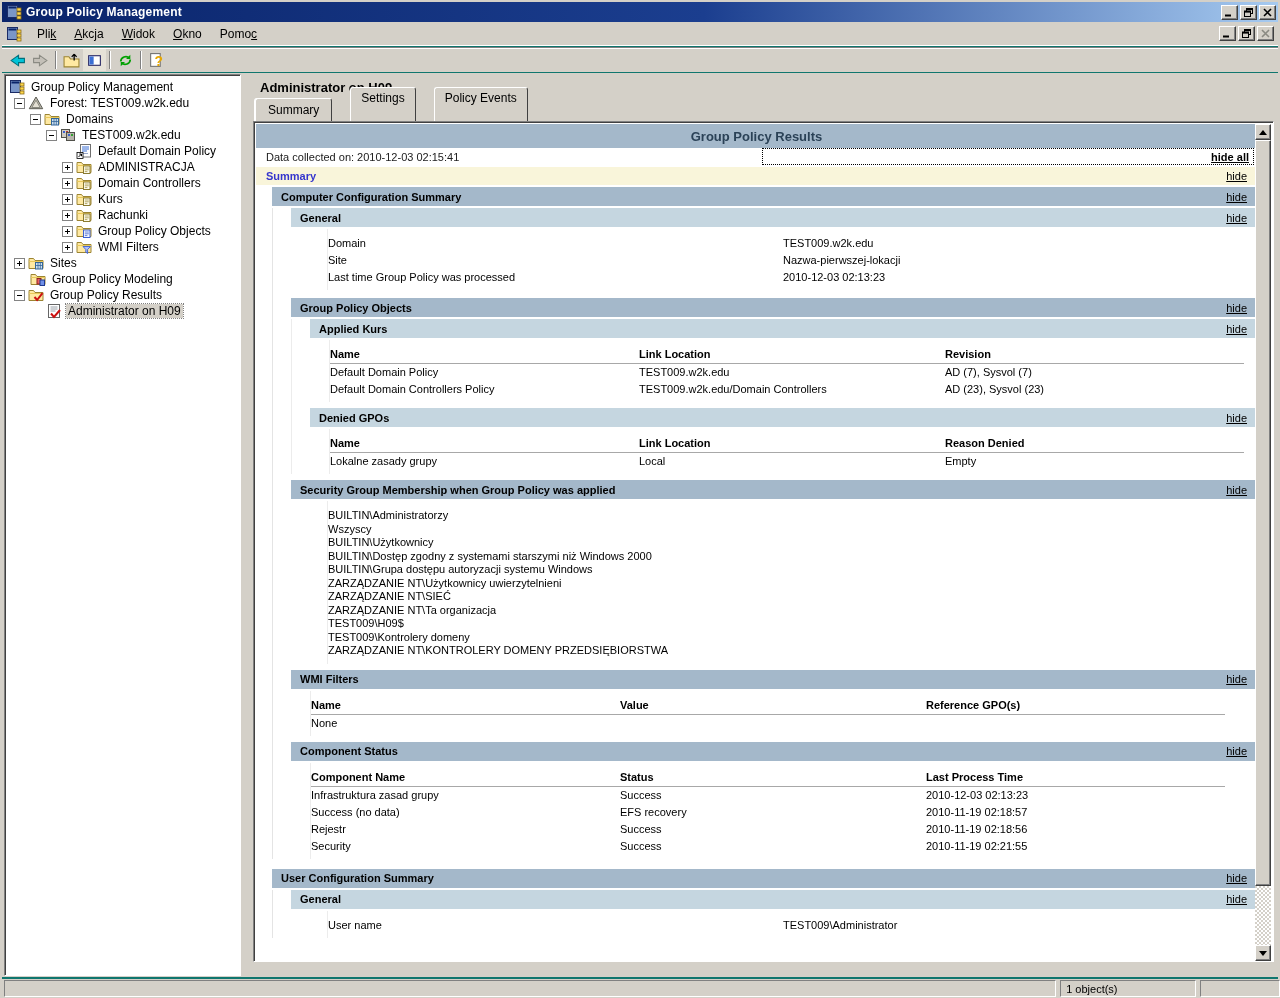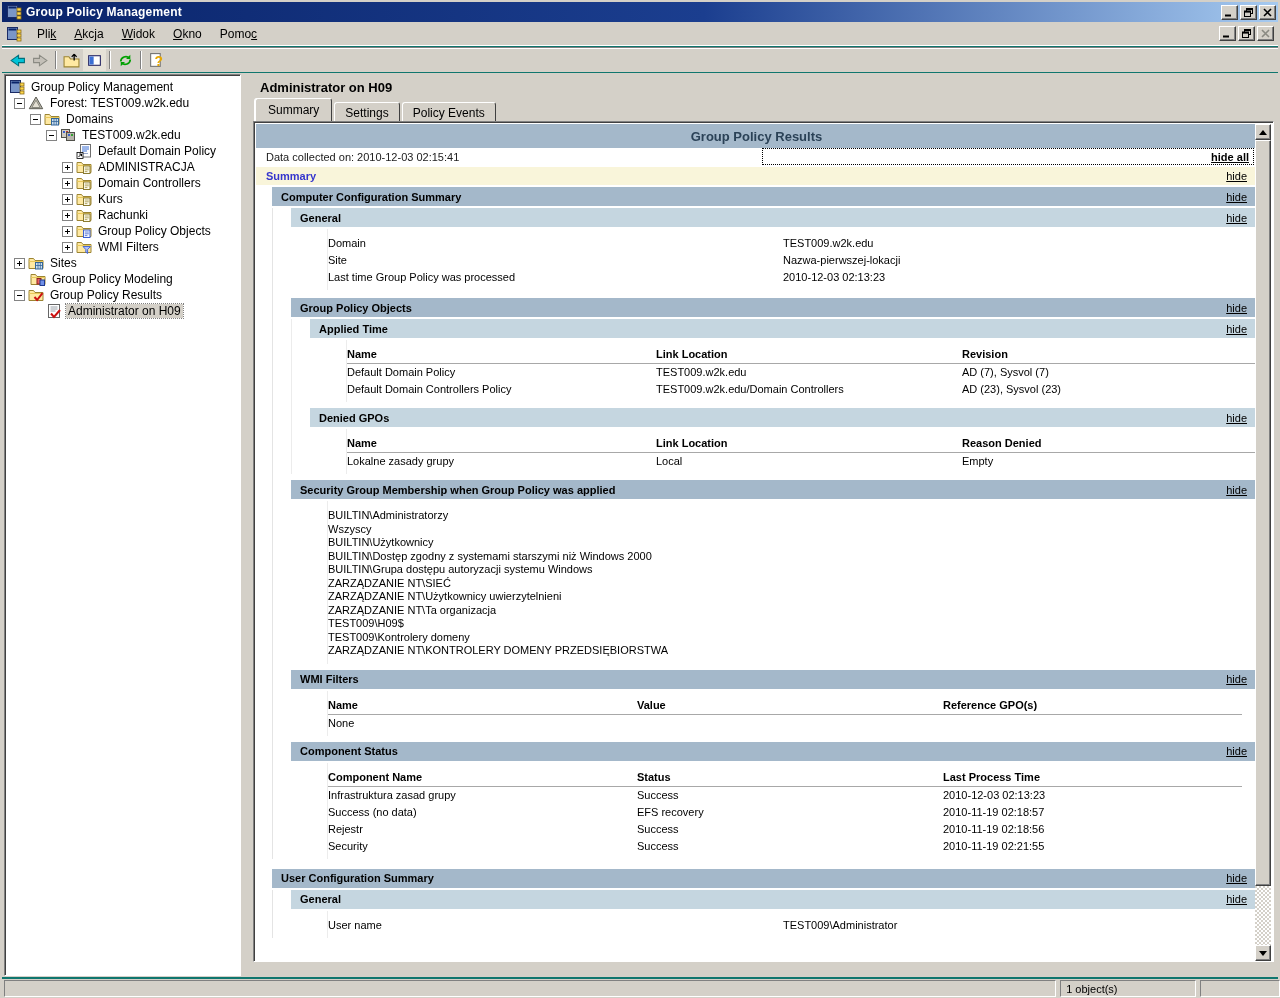--- a/index.html
+++ b/index.html
@@ -63,21 +63,21 @@
   #splitter { position:absolute; left:239px; top:0; width:6px; height:904px; background:#d4d0c8; }
 
   
   #rightpane { position:absolute; left:245px; top:0; width:1033px; height:904px; background:#d4d0c8; }
   #panetitle { position:absolute; left:13px; top:7px; font-weight:bold; font-size:13px; color:#000; }
   #tabstrip { position:absolute; left:8px; top:27px; height:21px; display:flex; align-items:flex-end; }
   .tab { position:relative; padding:3px 10px 2px; font-size:12px; background:#d4d0c8;
          border-top:1px solid #fff; border-left:1px solid #fff; border-right:1px solid #404040;
          border-top-left-radius:3px; border-top-right-radius:3px; margin-right:2px; }
   .tab.active { padding:4px 12px 4px; z-index:3; box-shadow:-1px 0 0 #fff; }
-  .tab:not(.active){ height:19px; }
+  .tab:not(.active){ height:34px;margin-left:16px; }
 
   
   #contentframe { position:absolute; left:6px; top:48px; width:1021px; height:841px;
     border-top:1px solid #808080; border-left:1px solid #808080;
     border-right:1px solid #fff; border-bottom:1px solid #fff;
     box-shadow:inset 1px 1px 0 #404040; background:#fff; }
   #scrollarea { position:absolute; left:2px; top:2px; width:1001px; height:837px; overflow:hidden; background:#fff; }
 
   
   #vscroll { position:absolute; right:2px; top:2px; width:16px; height:837px;
@@ -110,21 +110,21 @@
 
   .sec1 { margin-left:16px; }
   .s1body { border-left:1px solid #e4e4e4; }
   .sec2 { margin-left:18px; }
   .s2body { border-left:1px solid #ececec; }
   .gap6 { height:6px; } .gap8 { height:8px; } .gap10 { height:10px; }
 
   .kvtable { margin-left:36px; padding:6px 0 4px; }
   .kvrow { display:grid; grid-template-columns:455px auto; line-height:17px; }
 
-  .tbl3 { margin-left:36px; padding:6px 0 4px; width:915px; }
+  .tbl3 { margin-left:19px; padding:6px 0 4px; width:915px; }
   .trow3 { display:grid; grid-template-columns:309px 306px auto; line-height:17px; }
   .trow3.hdr { font-weight:bold; border-bottom:1px solid #a8a8a8; }
 
   .grouplist { margin-left:36px; padding:8px 0 6px; line-height:13.5px; }
 
   
   #statusbar { position:absolute; left:0; top:977px; width:1280px; height:19px; background:#d4d0c8; display:flex; gap:4px; padding:1px 2px; }
   .sseg { border-top:1px solid #808080; border-left:1px solid #808080; border-right:1px solid #fff; border-bottom:1px solid #fff;
           height:17px; display:flex; align-items:center; padding:0 5px; font-size:11px; }
   #sseg1 { width:1053px; } #sseg2 { width:136px; } #sseg3 { width:80px; }
@@ -500,21 +500,21 @@
                 <div class="gap8"></div>
 
                 <div class="sec2">
                   <div class="band band1">
                     <span class="btitle">Group Policy Objects</span>
                     <span class="hlink">hide</span>
                   </div>
                   <div class="s2body">
                     <div class="sec2">
                       <div class="band band2">
-                        <span class="btitle">Applied Time</span>
+                        <span class="btitle">Applied Kurs</span>
                         <span class="hlink">hide</span>
                       </div>
                       <div class="s2body tbl3">
                         <div class="trow3 hdr">
                             <span>Name</span>
                             <span>Link Location</span>
                             <span>Revision</span>
                           </div>
                         <div class="trow3">
                             <span>Default Domain Policy</span>
@@ -555,22 +555,22 @@
                   <div class="band band1">
                     <span class="btitle">Security Group Membership when Group Policy was applied</span>
                     <span class="hlink">hide</span>
                   </div>
                   <div class="s2body grouplist">
                     <div>BUILTIN\Administratorzy</div>
                     <div>Wszyscy</div>
                     <div>BUILTIN\Użytkownicy</div>
                     <div>BUILTIN\Dostęp zgodny z systemami starszymi niż Windows 2000</div>
                     <div>BUILTIN\Grupa dostępu autoryzacji systemu Windows</div>
+                    <div>ZARZĄDZANIE NT\Użytkownicy uwierzytelnieni</div>
                     <div>ZARZĄDZANIE NT\SIEĆ</div>
-                    <div>ZARZĄDZANIE NT\Użytkownicy uwierzytelnieni</div>
                     <div>ZARZĄDZANIE NT\Ta organizacja</div>
                     <div>TEST009\H09$</div>
                     <div>TEST009\Kontrolery domeny</div>
                     <div>ZARZĄDZANIE NT\KONTROLERY DOMENY PRZEDSIĘBIORSTWA</div>
                   </div>
                 </div>
                 <div class="gap6"></div>
 
                 <div class="sec2">
                   <div class="band band1">

